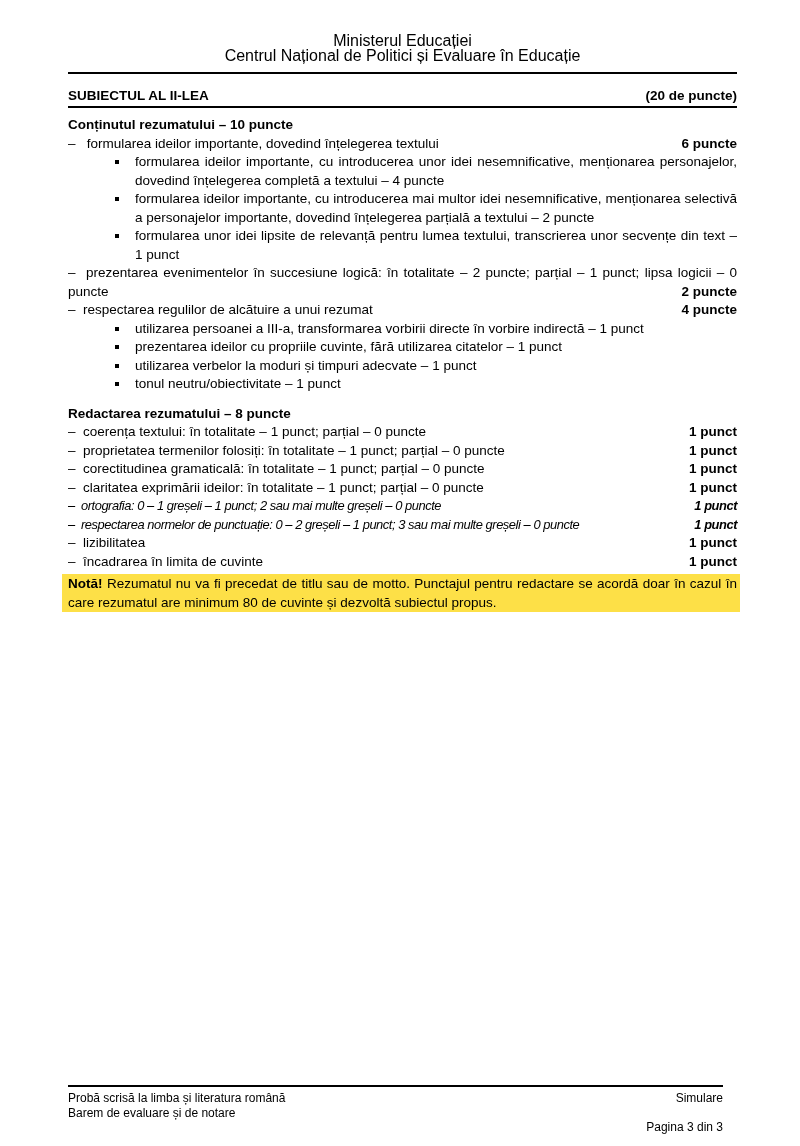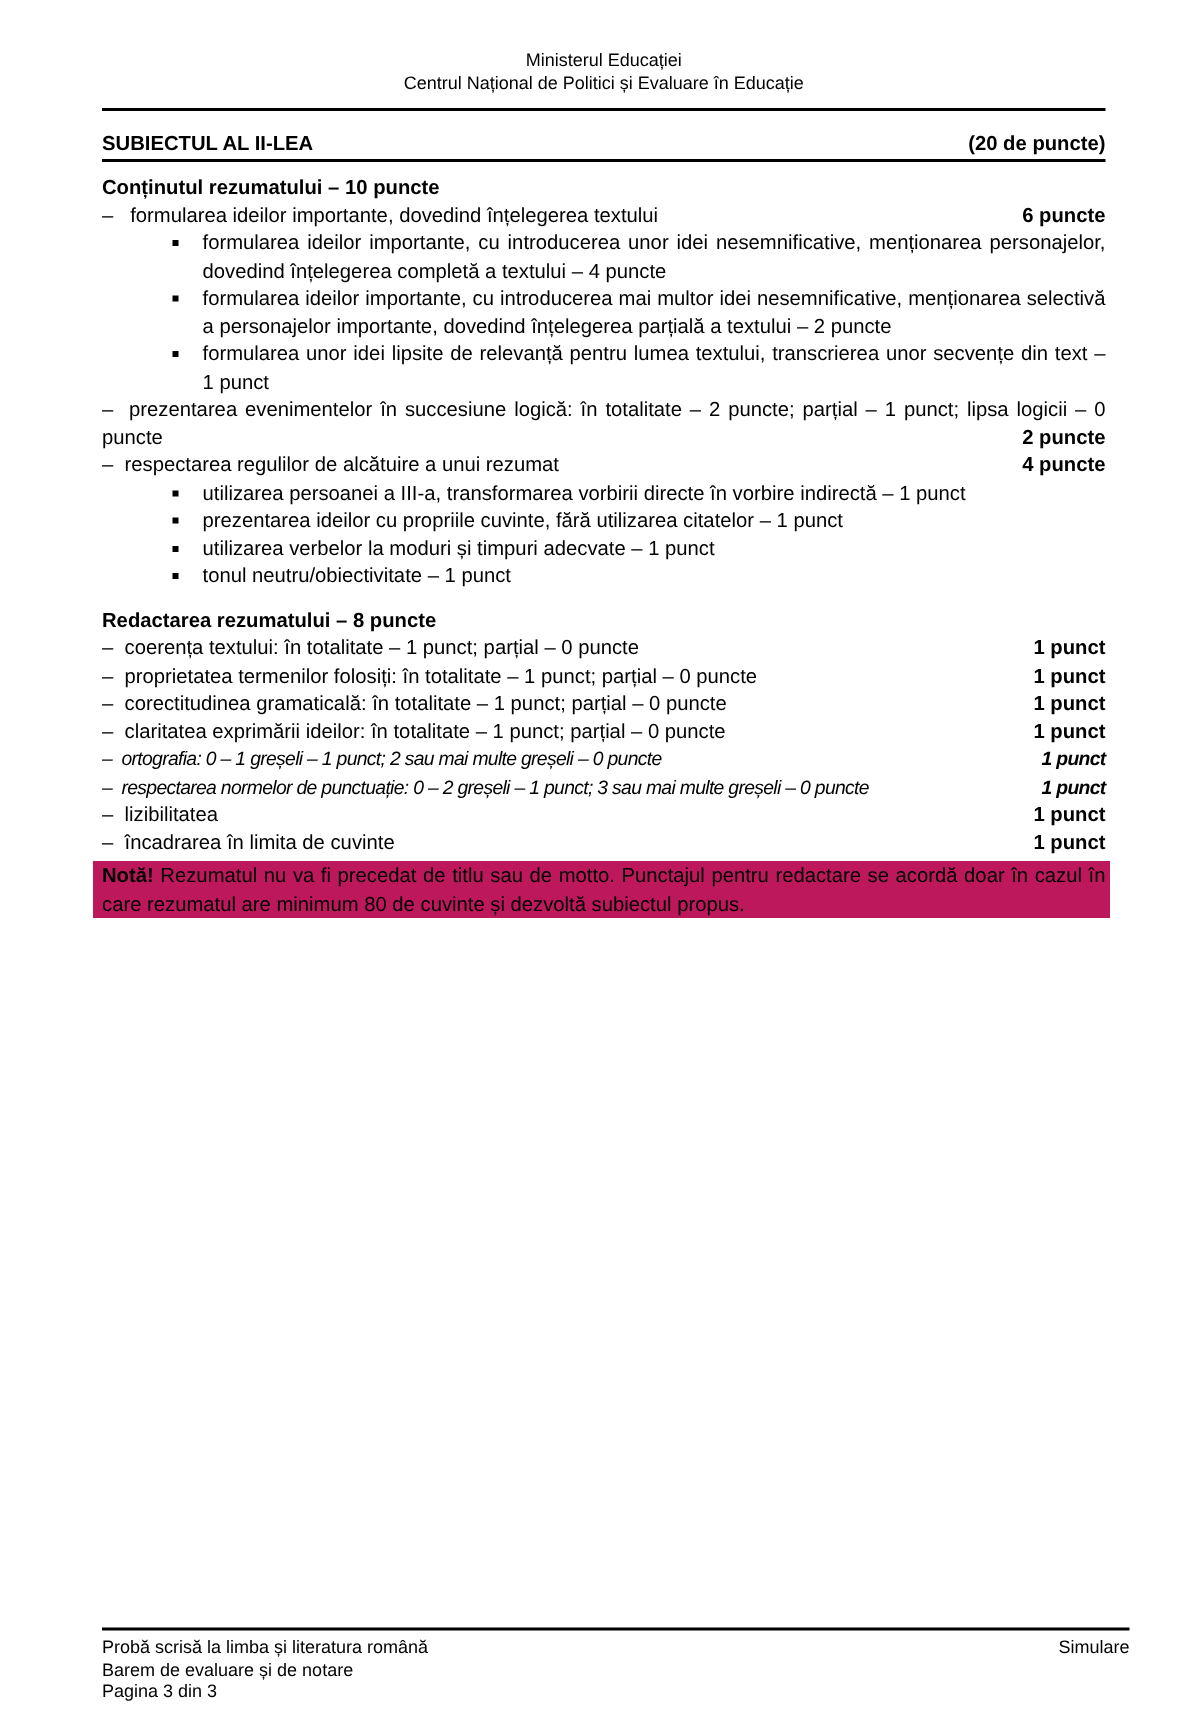--- a/index.html
+++ b/index.html
@@ -1,44 +1,44 @@
 <!DOCTYPE html>
 <html><head>
 <meta charset="utf-8">
 <style>
   html,body { margin:0; padding:0; background:#e8e8e8; }
   body { font-family:"Liberation Sans","DejaVu Sans",sans-serif; }
   .page { width:800px; height:1146px; background:#ffffff; position:relative; overflow:hidden; color:#000; margin:0 auto; }
   .content { padding:33px 63px 0 68px; }
 
-  .doc-header { text-align:center; font-size:12px; line-height:15px; }
+  .doc-header { text-align:center; font-size:16px; line-height:15px; }
   .top-rule { border-top:2px solid #000; margin-top:9px; }
 
   .subject-row { display:flex; justify-content:space-between; align-items:flex-start;
                  font-weight:700; font-size:13.5px; margin-top:14px; padding-bottom:3px;
                  border-bottom:2px solid #000; }
 
   .sections { margin-top:8px; font-size:13.5px; line-height:18.5px; }
   .section + .section { margin-top:11px; }
   .section-heading { font-weight:700; }
 
   .ditem { position:relative; text-align:justify; }
   .ditem .points { position:absolute; right:0; bottom:0; font-weight:700; white-space:nowrap;margin-top:28px; }
   .bitem { position:relative; text-align:justify; padding-left:67px; }
   .bitem .sq { position:absolute; left:47px; top:7px; width:4px; height:4px; background:#000; }
   .condensed { font-size:12.9px; letter-spacing:-0.45px;font-style:italic; }
 
-  .note { background:#be185d; margin-top:3px; text-align:justify;
+  .note { background:#fde047; margin-top:3px; text-align:justify;
           margin-left:-6px; padding-left:6px; margin-right:-3px; padding-right:3px;
           font-size:13.5px; line-height:19px; }
   .note .nlabel { font-weight:700; }
 
-  .footer { position:absolute; left:68px; right:47px; top:1085px; font-size:12px; line-height:14.5px; }
+  .footer { position:absolute; left:68px; right:77px; top:1085px; font-size:12px; line-height:14.5px; }
   .footer-top { border-top:2px solid #000; padding-top:4px; display:flex; justify-content:space-between; }
-  .footer-page { text-align:left; margin-top:0; }
+  .footer-page { text-align:right; margin-top:0; }
 </style>
 </head>
 <body>
 
 <div class="page">
   <div class="content">
 
     <div class="doc-header">
       <div>Ministerul Educației</div>
       <div>Centrul Național de Politici și Evaluare în Educație</div>

